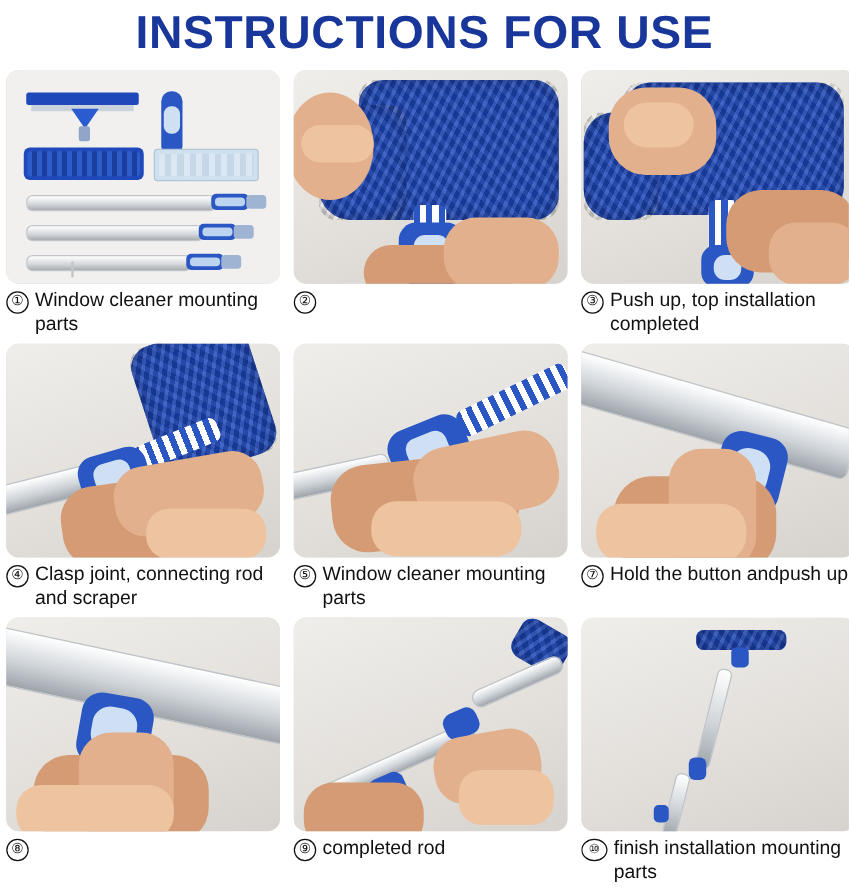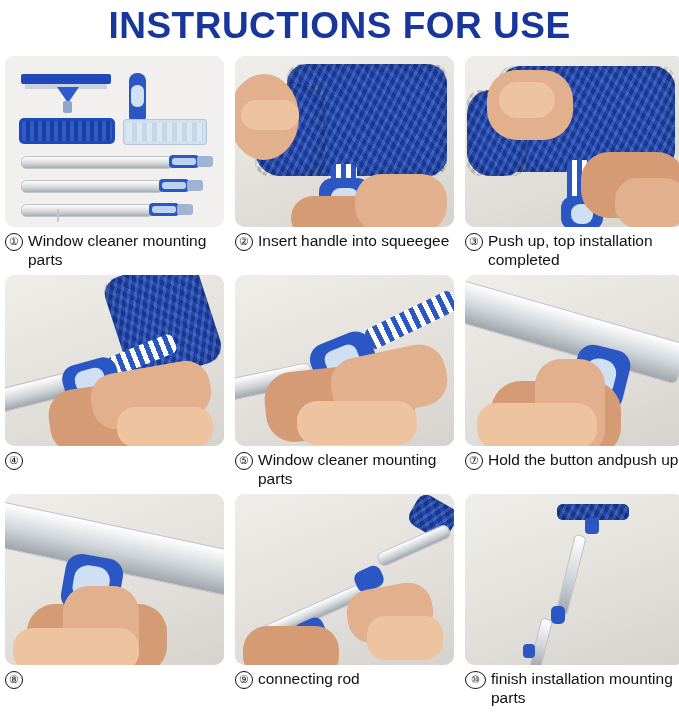--- a/index.html
+++ b/index.html
@@ -176,21 +176,20 @@
         <div class="skin l" style="left:6px; top:44px; width:58px; height:30px; border-radius:16px;"></div>
         <div class="striped" style="left:96px; top:108px; width:26px; height:58px;"></div>
         <div class="grip" style="left:84px; top:122px; width:52px; height:50px; border-radius:14px;">
           <div class="btn" style="left:12px; top:10px; width:28px; height:30px;"></div>
         </div>
         <div class="skin d" style="left:56px; top:140px; width:120px; height:44px; border-radius:22px;"></div>
         <div class="skin" style="left:120px; top:118px; width:92px; height:58px; border-radius:26px;"></div>
       </div>
       <div class="caption">
         <span class="numcircle">②</span>
-        <span class="captext">Insert handle into squeegee</span>
       </div>
     </div>
 
     <div class="cell">
       <div class="photo">
         <div class="wall"></div>
         <div class="bluefluff" style="left:34px; top:10px; width:176px; height:106px; border-radius:22px;">
             <div class="fluff-tex"></div>
           </div>
         <div class="bluefluff" style="left:2px; top:34px; width:60px; height:86px; border-radius:24px;">
@@ -221,20 +220,21 @@
         <div class="striped" style="left:102px; top:70px; width:70px; height:20px; transform:rotate(-22deg);"></div>
         <div class="grip" style="left:58px; top:86px; width:56px; height:38px; border-radius:14px; transform:rotate(-16deg);">
           <div class="btn" style="left:12px; top:8px; width:30px; height:22px;"></div>
         </div>
         <div class="skin d" style="left:44px; top:108px; width:140px; height:64px; border-radius:26px; transform:rotate(-8deg);"></div>
         <div class="skin" style="left:86px; top:92px; width:120px; height:56px; border-radius:24px; transform:rotate(-10deg);"></div>
         <div class="skin l" style="left:112px; top:132px; width:96px; height:40px; border-radius:18px;"></div>
       </div>
       <div class="caption">
         <span class="numcircle">④</span>
+        <span class="captext">Clasp joint, connecting rod and scraper</span>
       </div>
     </div>
 
     <div class="cell">
       <div class="photo">
         <div class="wall"></div>
         <div class="pole" style="left:-14px; top:96px; width:90px; height:20px; transform:rotate(-12deg);"></div>
         <div class="striped" style="left:128px; top:34px; width:96px; height:22px; transform:rotate(-26deg);"></div>
         <div class="grip" style="left:76px; top:62px; width:64px; height:44px; border-radius:16px; transform:rotate(-22deg);">
           <div class="btn" style="left:14px; top:10px; width:34px; height:26px;"></div>
@@ -291,21 +291,21 @@
         <div class="pole" style="left:18px; top:108px; width:130px; height:14px; transform:rotate(-24deg);"></div>
         <div class="grip" style="left:120px; top:74px; width:28px; height:22px; border-radius:8px; transform:rotate(-24deg);"></div>
         <div class="pole" style="left:140px; top:44px; width:76px; height:13px; transform:rotate(-24deg);"></div>
         <div class="grip" style="left:60px; top:126px; width:30px; height:22px; border-radius:8px; transform:rotate(-24deg);"></div>
         <div class="skin d" style="left:8px; top:132px; width:96px; height:54px; border-radius:24px;"></div>
         <div class="skin" style="left:112px; top:92px; width:86px; height:54px; border-radius:24px; transform:rotate(-10deg);"></div>
         <div class="skin l" style="left:132px; top:122px; width:76px; height:44px; border-radius:18px;"></div>
       </div>
       <div class="caption">
         <span class="numcircle">⑨</span>
-        <span class="captext">connecting rod</span>
+        <span class="captext">completed rod</span>
       </div>
     </div>
 
     <div class="cell overflowcap">
       <div class="photo">
         <div class="wall"></div>
         <div class="bluefluff" style="left:92px; top:10px; width:72px; height:16px; border-radius:6px;">
             <div class="fluff-tex"></div>
           </div>
         <div class="grip" style="left:120px; top:24px; width:14px; height:16px; border-radius:4px;"></div>

